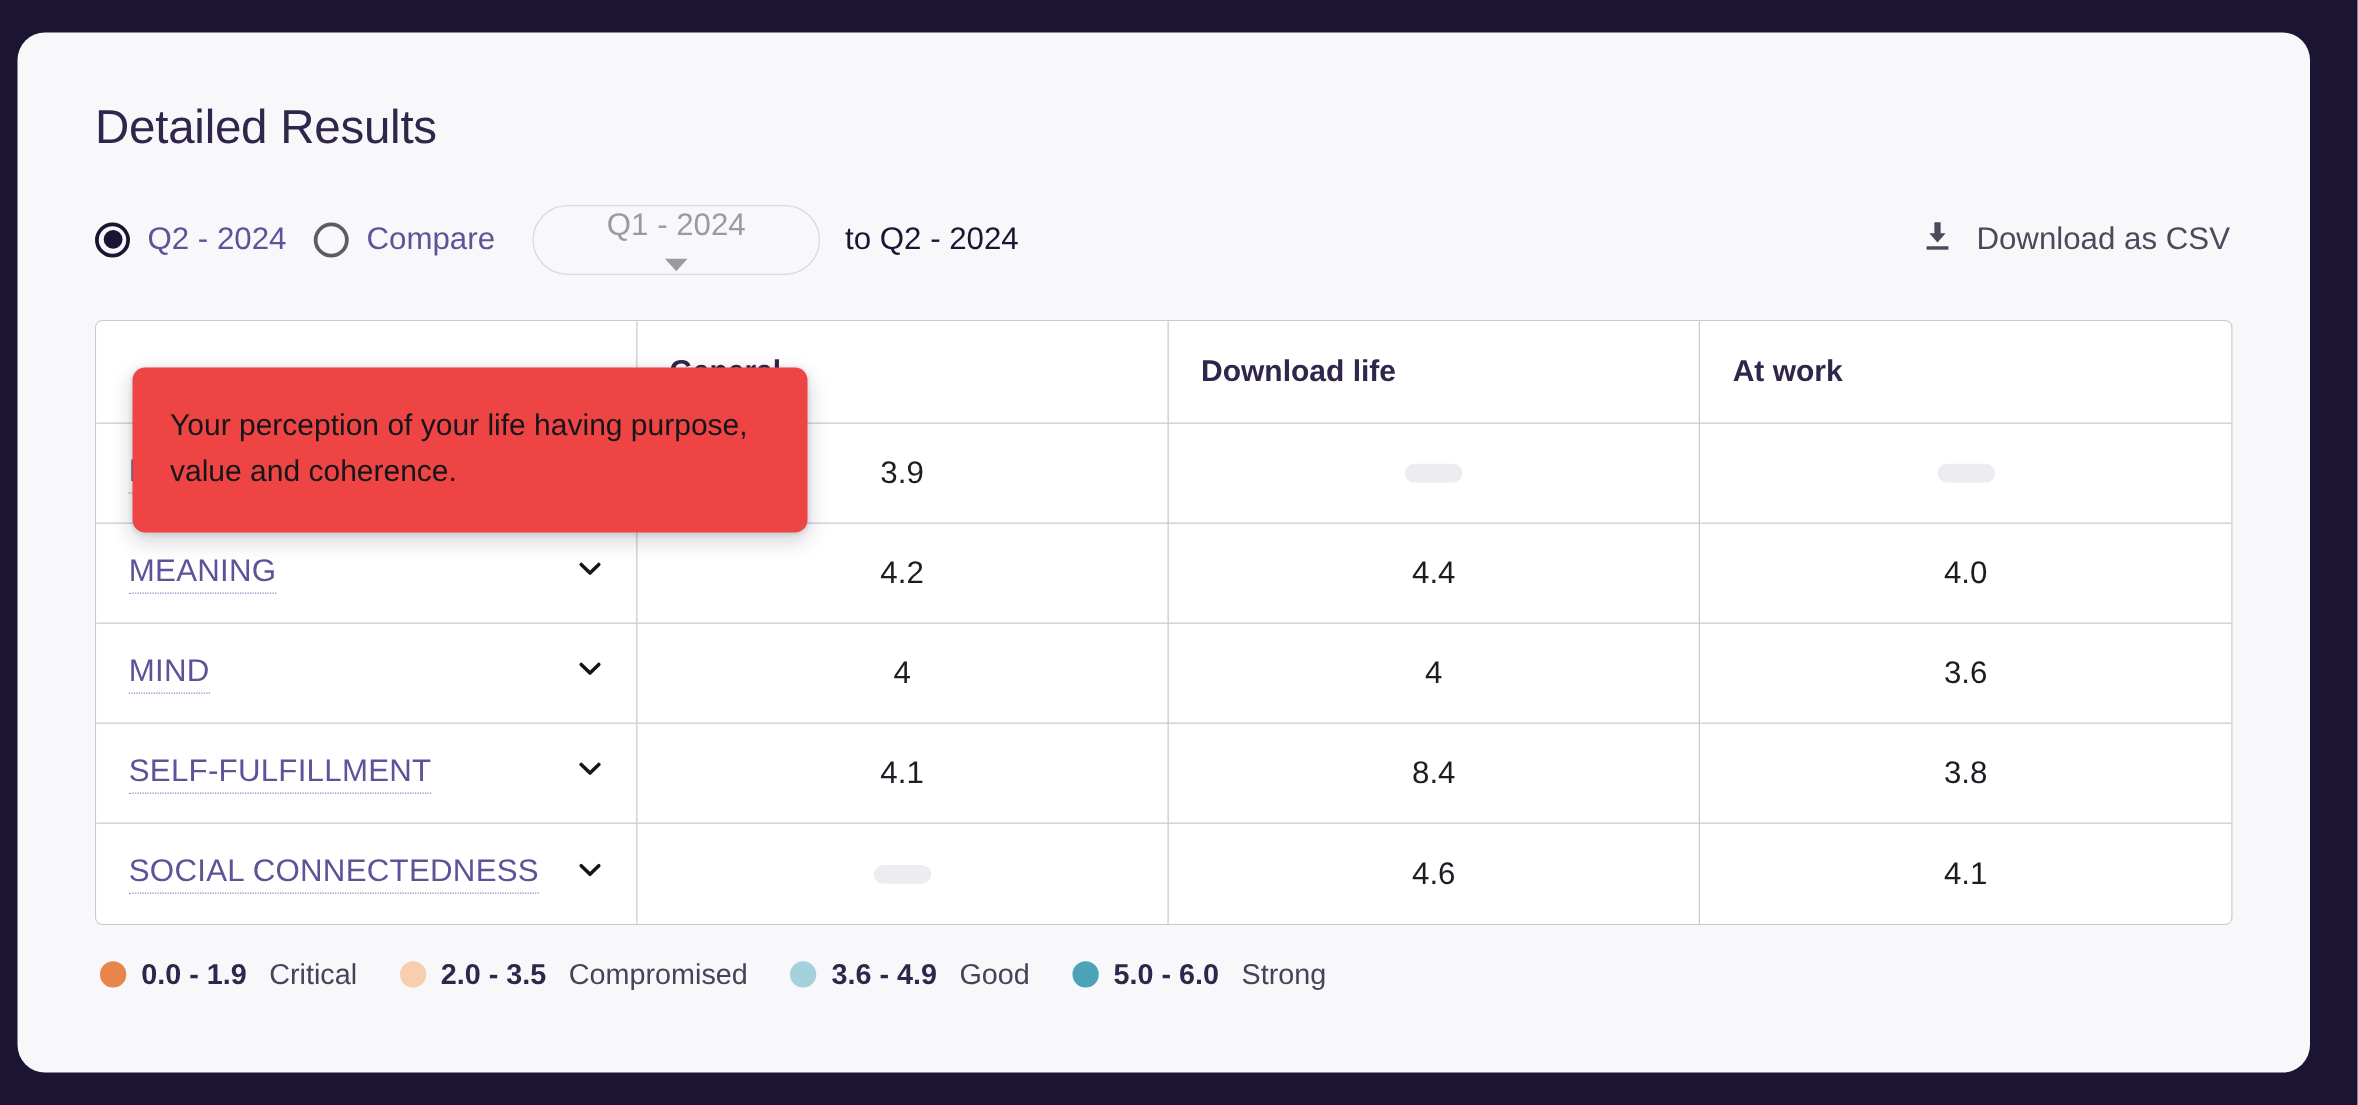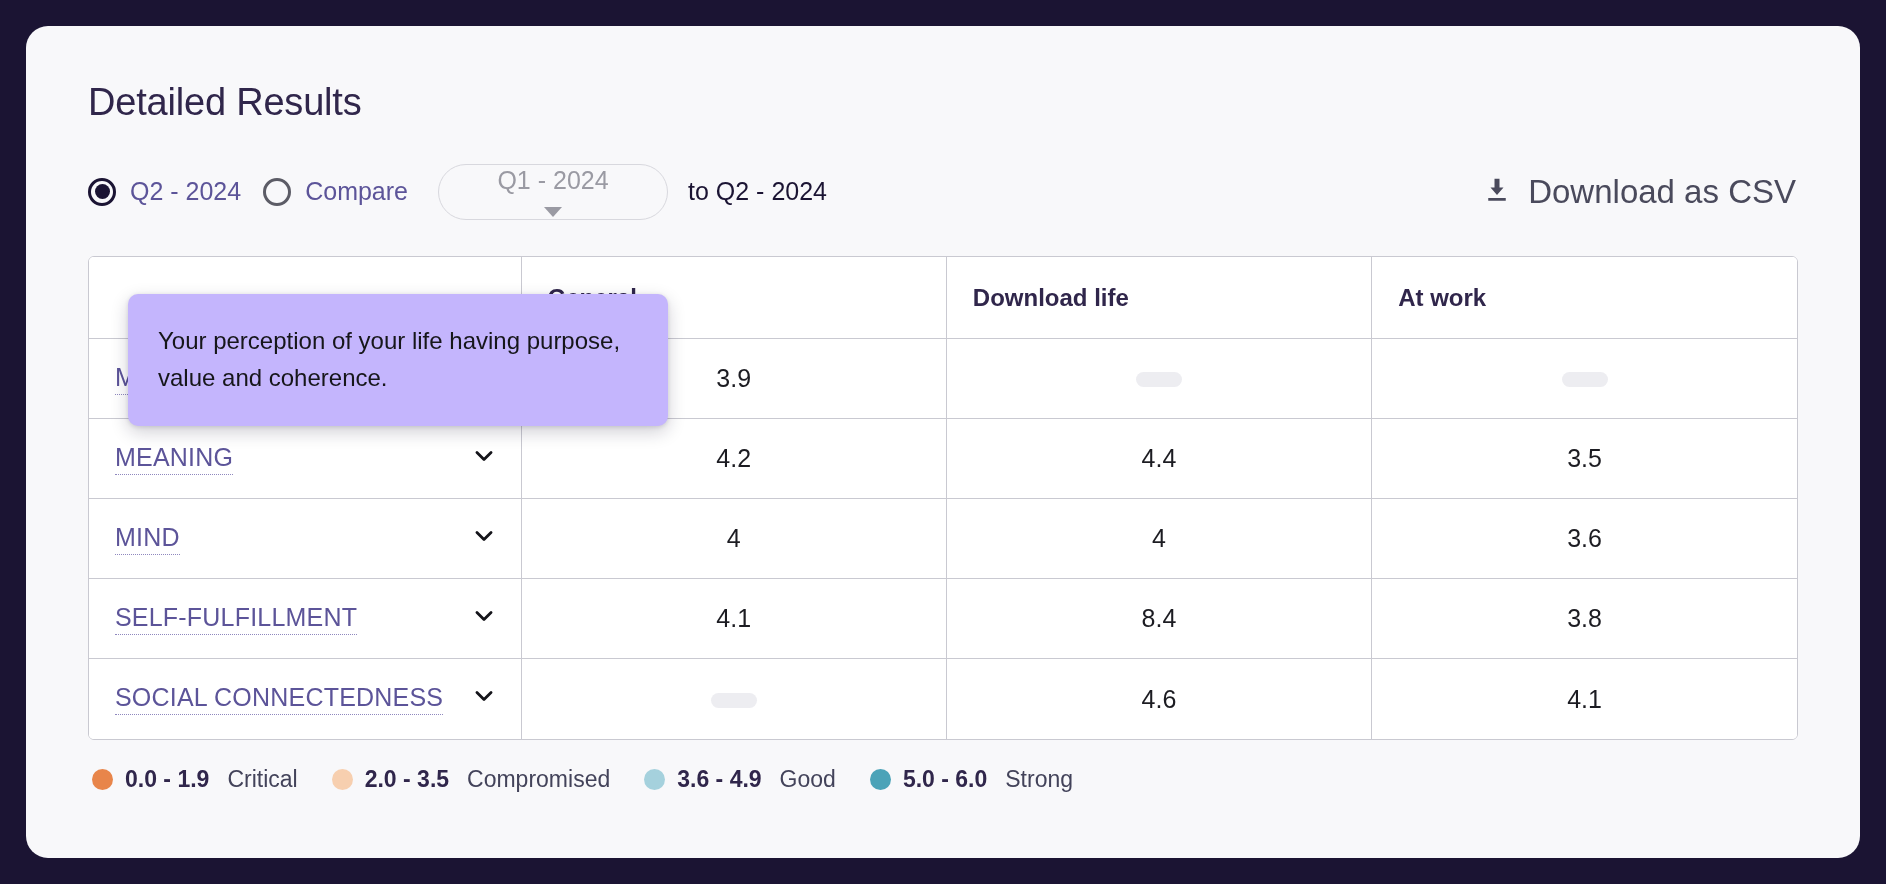--- a/index.html
+++ b/index.html
@@ -13,21 +13,21 @@
   body {
     background: #1B1433;
     font-family: "Liberation Sans", sans-serif;
     -webkit-font-smoothing: antialiased;
   }
 
   .page {
     position: relative;
     width: 1886px;
     height: 884px;
-    padding: 26px 26px;
+    padding: 26px 14px;
   }
 
   .card {
     position: relative;
     width: 1834px;
     height: 832px;
     background: #F8F8FA;
     border-radius: 22px;
     padding: 56px 62px 0 62px;
   }
@@ -125,21 +125,21 @@
   .spacer { flex: 1 1 auto; }
 
   .download-btn {
     display: flex;
     align-items: center;
     gap: 16px;
     cursor: pointer;
     padding-right: 2px;
   }
   .download-btn .dl-text {
-    font-size: 33px;
+    font-size: 25px;
     color: #4A4A5C;
     white-space: nowrap;
     text-align: center;
   }
   .dl-icon { display: block; }
 
   
   .table-wrap {
     margin-top: 36px;
     border: 1px solid #C9C9D1;
@@ -216,24 +216,24 @@
     display: inline-block;
     width: 46px;
     height: 15px;
     border-radius: 8px;
     background: #EDEDF1;
   }
 
   
   .tooltip {
     position: absolute;
-    left: 102px;
+    left: 92px;
     top: 268px;
     width: 540px;
-    background: #c4b5fd;
+    background: #ef4444;
     border-radius: 10px;
     padding: 28px 30px 30px 30px;
     box-shadow: 0 6px 18px rgba(20,16,44,0.20), 0 1px 4px rgba(20,16,44,0.12);
     z-index: 40;
   }
   .tooltip p {
     font-size: 24px;
     line-height: 1.55;
     color: #16161A;
   }
@@ -352,21 +352,21 @@
               <td class="cell-label">
                 <div class="label-inner">
                   <span class="dim-name">MEANING</span>
                   <span class="chev"><svg width="26" height="26" viewBox="0 0 24 24" aria-hidden="true">
                       <path d="M5.5 8.8 12 15.2l6.5-6.4" fill="none" stroke="#14141A" stroke-width="2.6" stroke-linecap="round" stroke-linejoin="round"></path>
                     </svg></span>
                 </div>
               </td>
               <td class="good"><span>4.2</span></td>
               <td class="good"><span>4.4</span></td>
-              <td class="compromised"><span>3.5</span></td>
+              <td class="compromised"><span>4.0</span></td>
             </tr>
             <tr>
               <td class="cell-label">
                 <div class="label-inner">
                   <span class="dim-name">MIND</span>
                   <span class="chev"><svg width="26" height="26" viewBox="0 0 24 24" aria-hidden="true">
                       <path d="M5.5 8.8 12 15.2l6.5-6.4" fill="none" stroke="#14141A" stroke-width="2.6" stroke-linecap="round" stroke-linejoin="round"></path>
                     </svg></span>
                 </div>
               </td>

